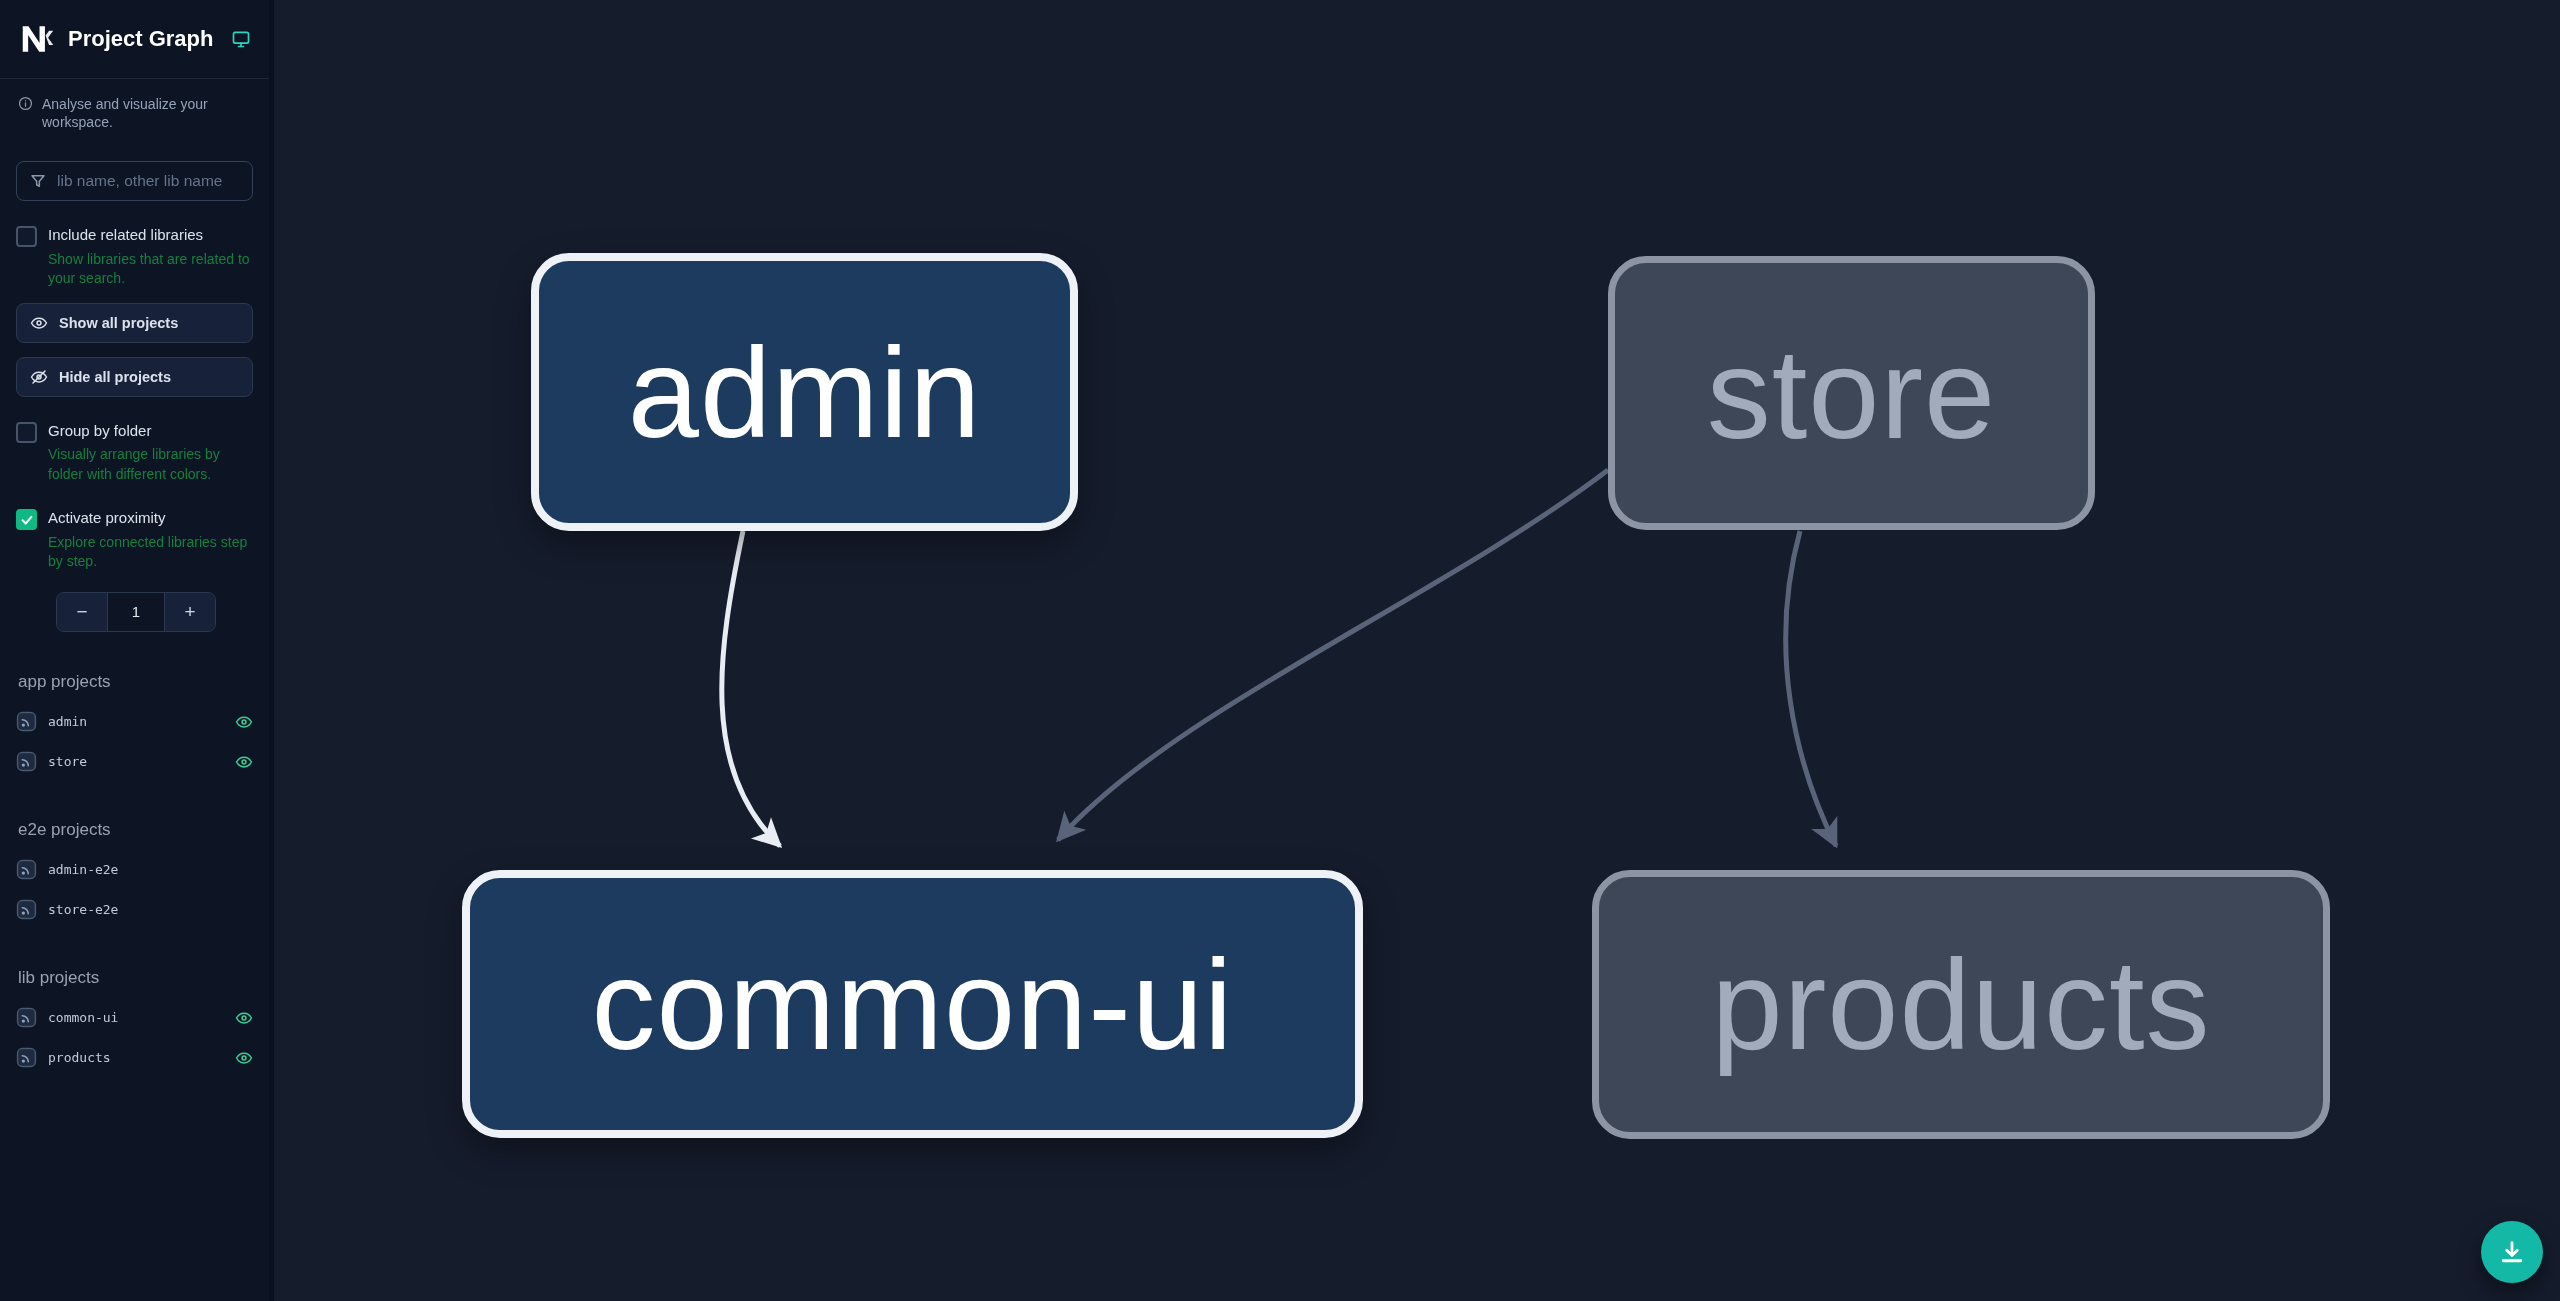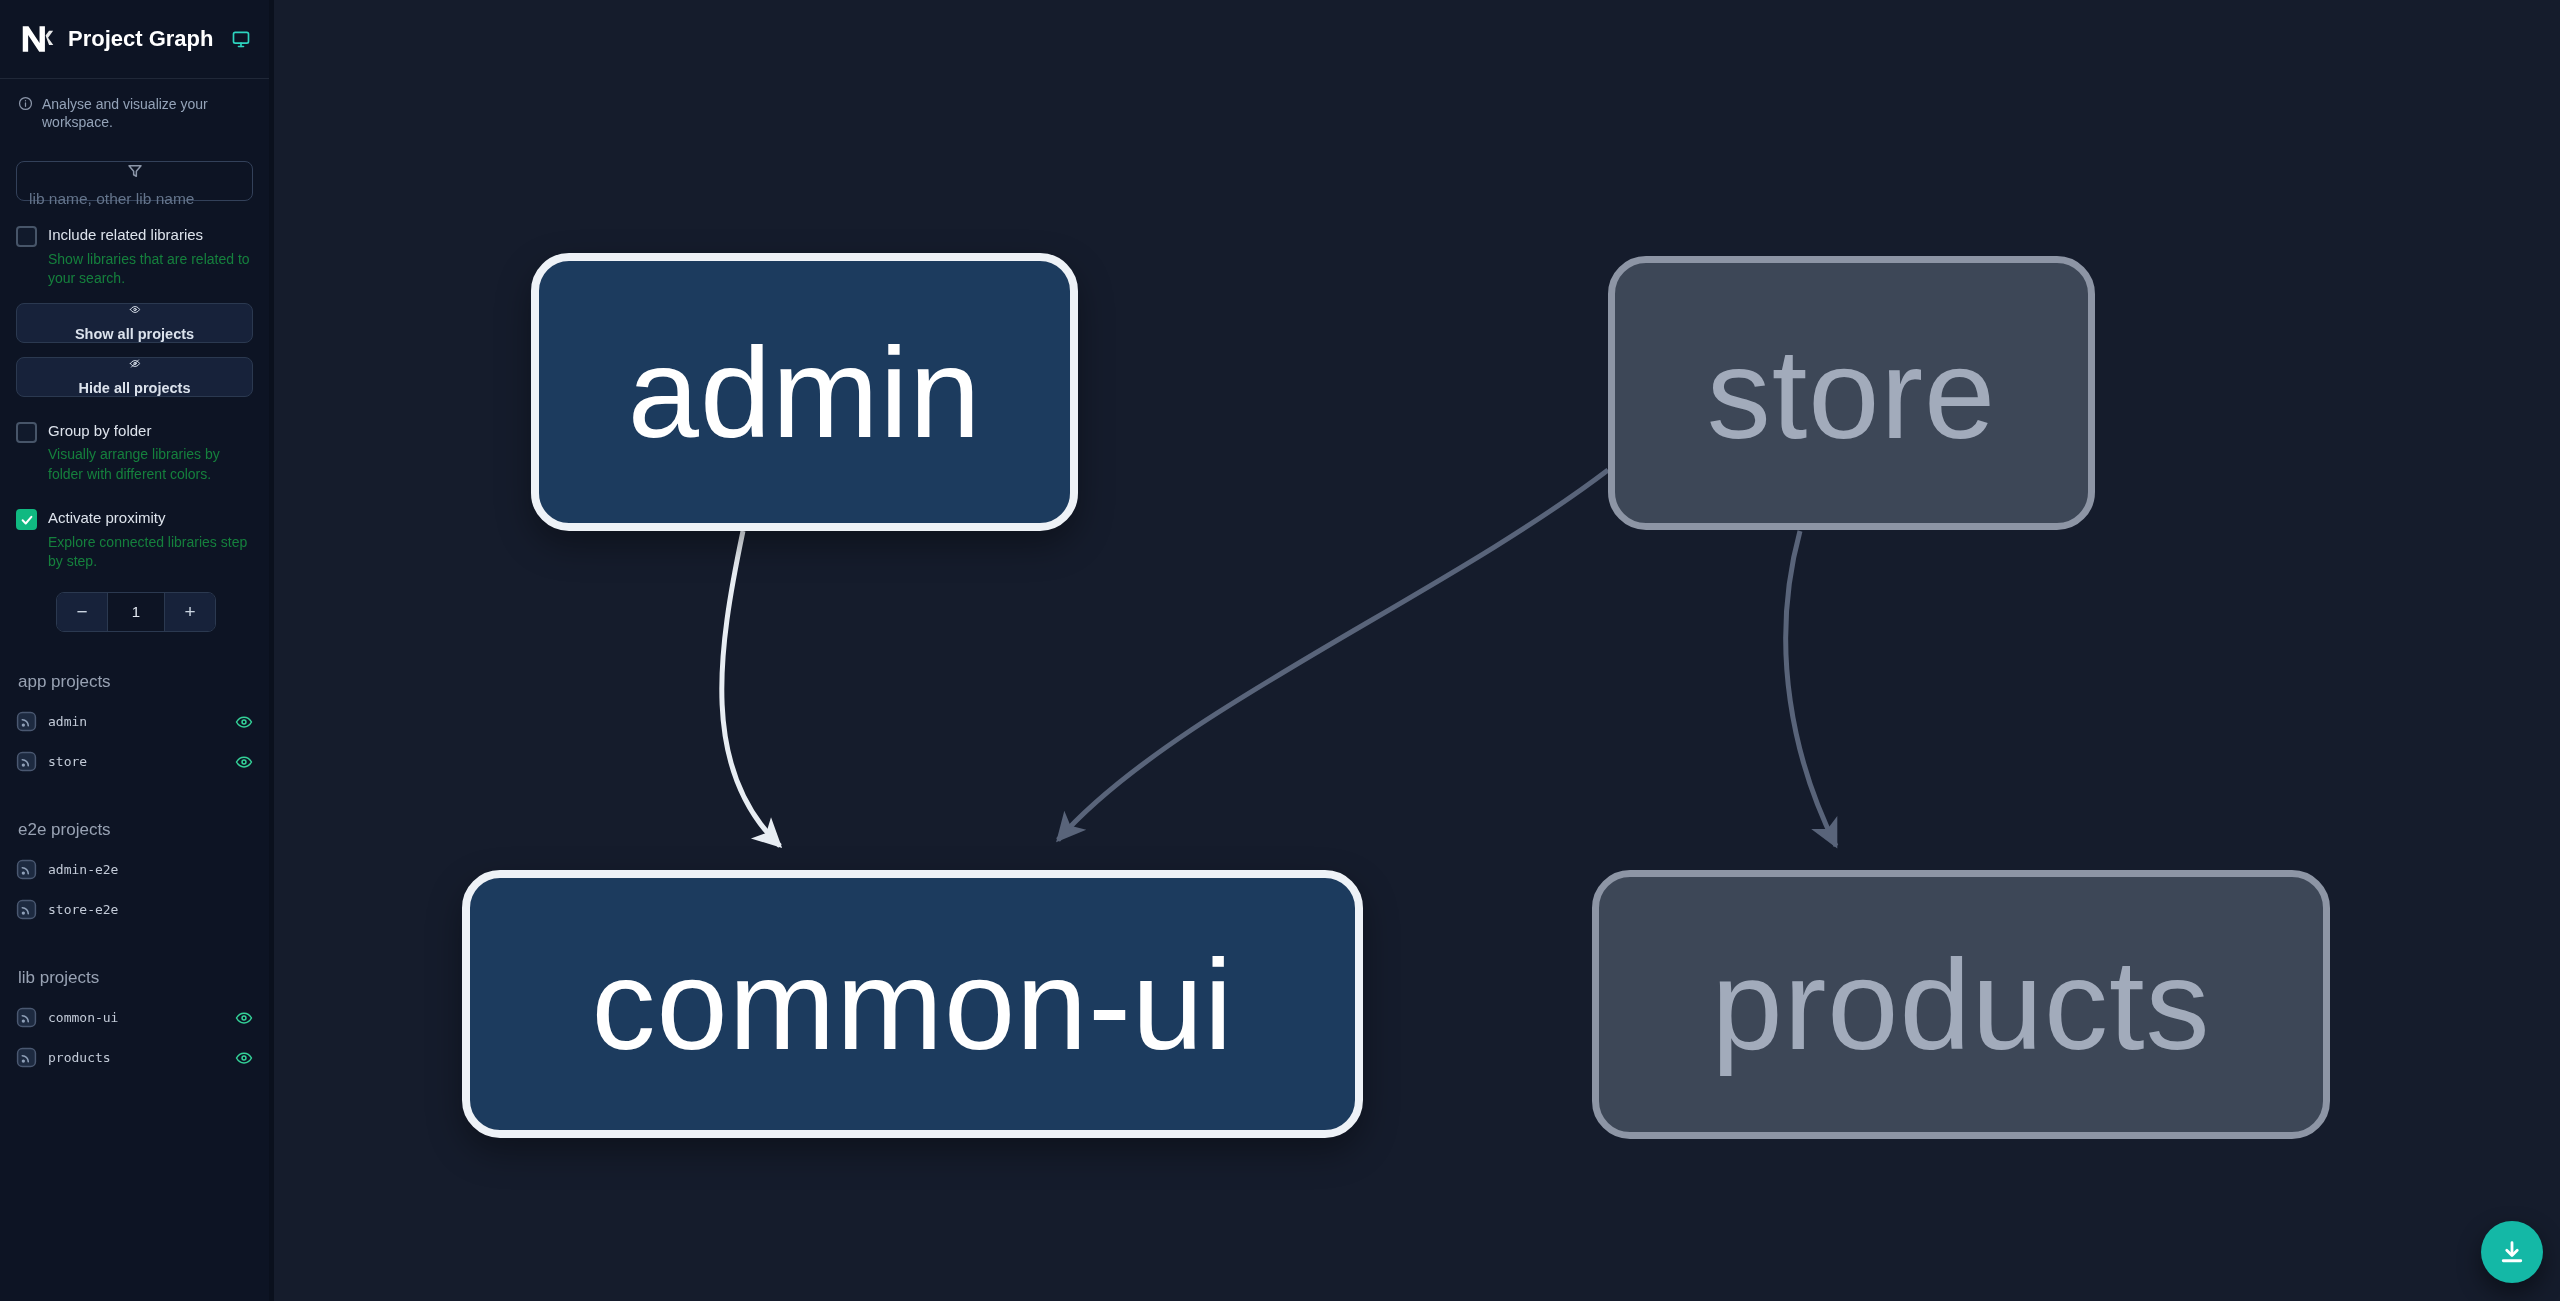--- a/index.html
+++ b/index.html
@@ -63,21 +63,20 @@
     padding:16px 18px 4px 18px;
     color:#94a3b8; font-size:14px; line-height:1.3;
   }
   .tagline svg { flex:none; margin-top:1px; }
 
   .search-box {
     margin:26px 16px 0 16px;
     height:40px; border:1px solid #33415a; border-radius:8px;
     display:flex; align-items:center; gap:10px; padding:0 12px;
     background:#0d1424;
-    flex-direction:column;
   }
   .search-box svg { flex:none; color:#8b96a9; }
   .search-box input {
     background:transparent; border:none; outline:none;
     color:#e2e8f0; font-size:15.5px; width:100%;
     font-family:"Liberation Sans", sans-serif;
   }
   .search-box input::placeholder { color:#64748b; }
 
   .check-block { display:flex; gap:11px; padding:0 16px; margin-top:24px; }
@@ -91,21 +90,20 @@
   .check-label { font-size:15px; font-weight:400; color:#dde3ec; line-height:1.35; }
   .check-desc { font-size:14px; color:#15803d; line-height:1.4; margin-top:4px; }
 
   .side-btn {
     margin:14px 16px 0 16px; height:40px;
     display:flex; align-items:center; gap:11px; padding:0 13px;
     background:#17223a; border:1px solid #2b3950; border-radius:8px;
     color:#dbe2ec; font-size:14.5px; font-weight:700; cursor:pointer;
     width:calc(100% - 32px);
     font-family:"Liberation Sans", sans-serif;
-    flex-direction:column;
   }
 
   .stepper {
     margin:20px 0 0 56px; width:160px; height:40px;
     display:flex; border:1px solid #2b3950; border-radius:8px; overflow:hidden;
   }
   .step-btn {
     width:50px; background:#17223a; border:none; color:#cbd5e1;
     font-size:19px; cursor:pointer; display:flex; align-items:center; justify-content:center;
     font-family:"Liberation Sans", sans-serif;

